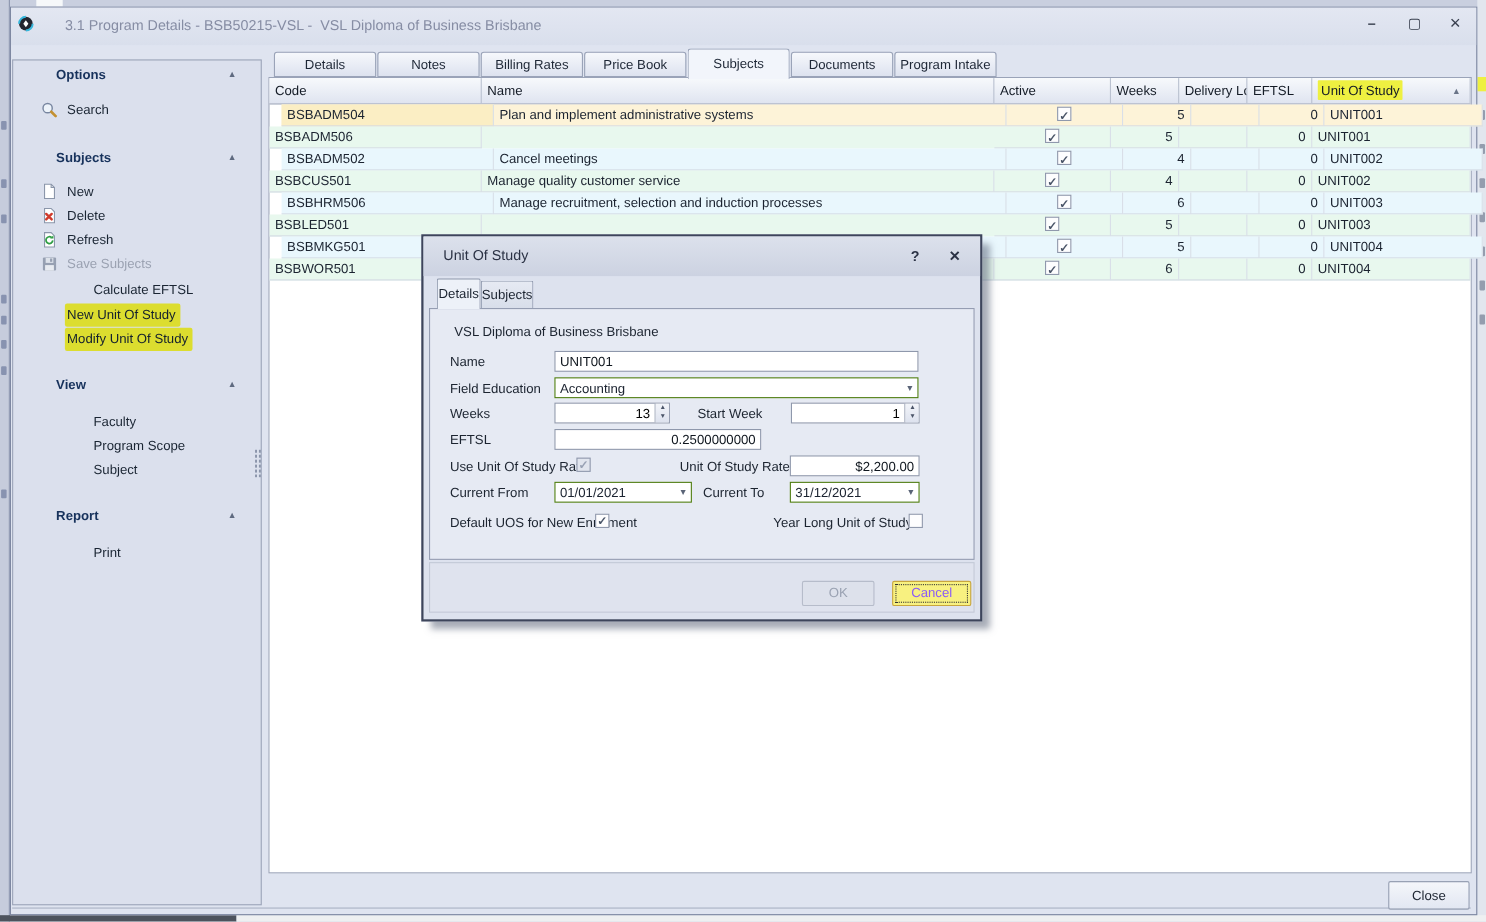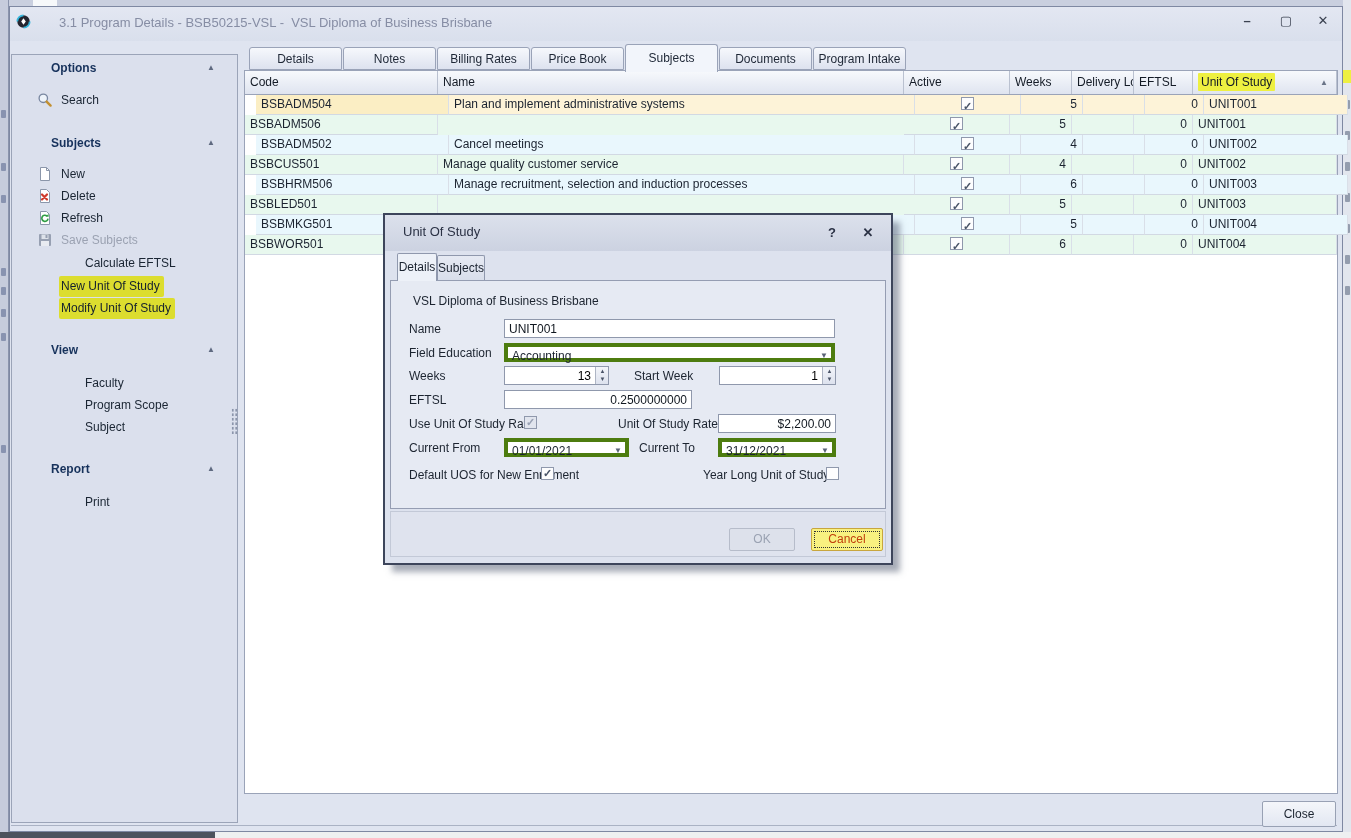--- a/index.html
+++ b/index.html
@@ -82,31 +82,31 @@
   .dlg-help { position:absolute; left:437px; top:8px; width:20px; height:20px; text-align:center; line-height:20px; font-size:13px; font-weight:bold; color:#2b3245; }
   .dlg-close { position:absolute; left:473px; top:8px; width:20px; height:20px; text-align:center; line-height:20px; font-size:13px; font-weight:bold; color:#2b3245; }
   .dlg-tab { position:absolute; font-size:12px; text-align:center; border:1px solid #8f98ad; border-bottom:none; border-radius:2px 2px 0 0; cursor:default; }
   .dlg-tab.active { left:12px; top:38px; width:40px; height:28px; line-height:26px; background:#edf1f8; z-index:4; }
   .dlg-tab.inactive { left:52px; top:40px; width:48px; height:25px; line-height:24px; background:linear-gradient(#e6eaf3,#d8deea); z-index:3; }
   .dlg-panel { position:absolute; left:5px; top:65px; width:496px; height:229px; background:#e6eaf3; border:1px solid #959db2; }
   .dlg-footer { position:absolute; left:5px; top:296px; width:496px; height:46px; background:#dfe3ee; border:1px solid #c3c9d7; }
   .f-label { position:absolute; font-size:12px; color:#1c2430; height:16px; line-height:16px; white-space:nowrap; }
   .f-input { position:absolute; height:19px; border:1px solid #8f98ac; background:#ffffff; font-family:"Liberation Sans",sans-serif; font-size:12px; color:#10171f; padding:0 4px; }
   .f-input.num { text-align:right; }
-  .combo { position:absolute; height:19px; border:4px solid #4d7c0f; background:#ffffff; }
+  .combo { position:absolute; height:19px; border:1px solid #4d7c0f; background:#ffffff; }
   .combo .val { position:absolute; left:4px; top:1px; line-height:16px; font-size:12px; }
   .combo .arrow { position:absolute; right:3px; top:4px; font-size:8px; color:#5a6477; }
   .spinwrap { position:absolute; height:19px; border:1px solid #8f98ac; background:#ffffff; }
   .spinwrap input { position:absolute; left:0; top:0; width:100%; height:17px; border:none; background:transparent; font-family:"Liberation Sans",sans-serif; font-size:12px; text-align:right; padding-right:17px; }
   .spin { position:absolute; right:0; top:0; width:13px; height:17px; border-left:1px solid #aeb5c4; background:linear-gradient(#f2f4f9,#dde2ee); }
   .spin .up, .spin .dn { position:absolute; left:0; width:13px; height:8px; font-size:6px; line-height:8px; text-align:center; color:#4a5468; }
   .spin .up { top:0; } .spin .dn { top:8px; }
   .spin .up::after { content:"▲"; } .spin .dn::after { content:"▼"; }
   .ok-btn { position:absolute; left:344px; top:313px; width:66px; height:23px; line-height:21px; background:#dde1eb; color:#9aa2b2; border-color:#b6bcca; }
-  .cancel-btn { position:absolute; left:426px; top:313px; width:72px; height:23px; line-height:21px; background:#f8f180; border:1px solid #c8a63e; outline:1px dotted #333; outline-offset:-4px; color:#c2410c; }
+  .cancel-btn { position:absolute; left:426px; top:313px; width:72px; height:23px; line-height:21px; background:#f8f180; border:1px solid #c8a63e; outline:1px dotted #333; outline-offset:-4px; color:#8b5cf6; }
 </style>
 </head>
 <body>
 
 <div id="screen">
 
   <div class="abs edge-left">
     <div class="mark" style="top:110px"></div>
       <div class="mark" style="top:163px"></div>
     <div class="mark" style="top:195px"></div>

